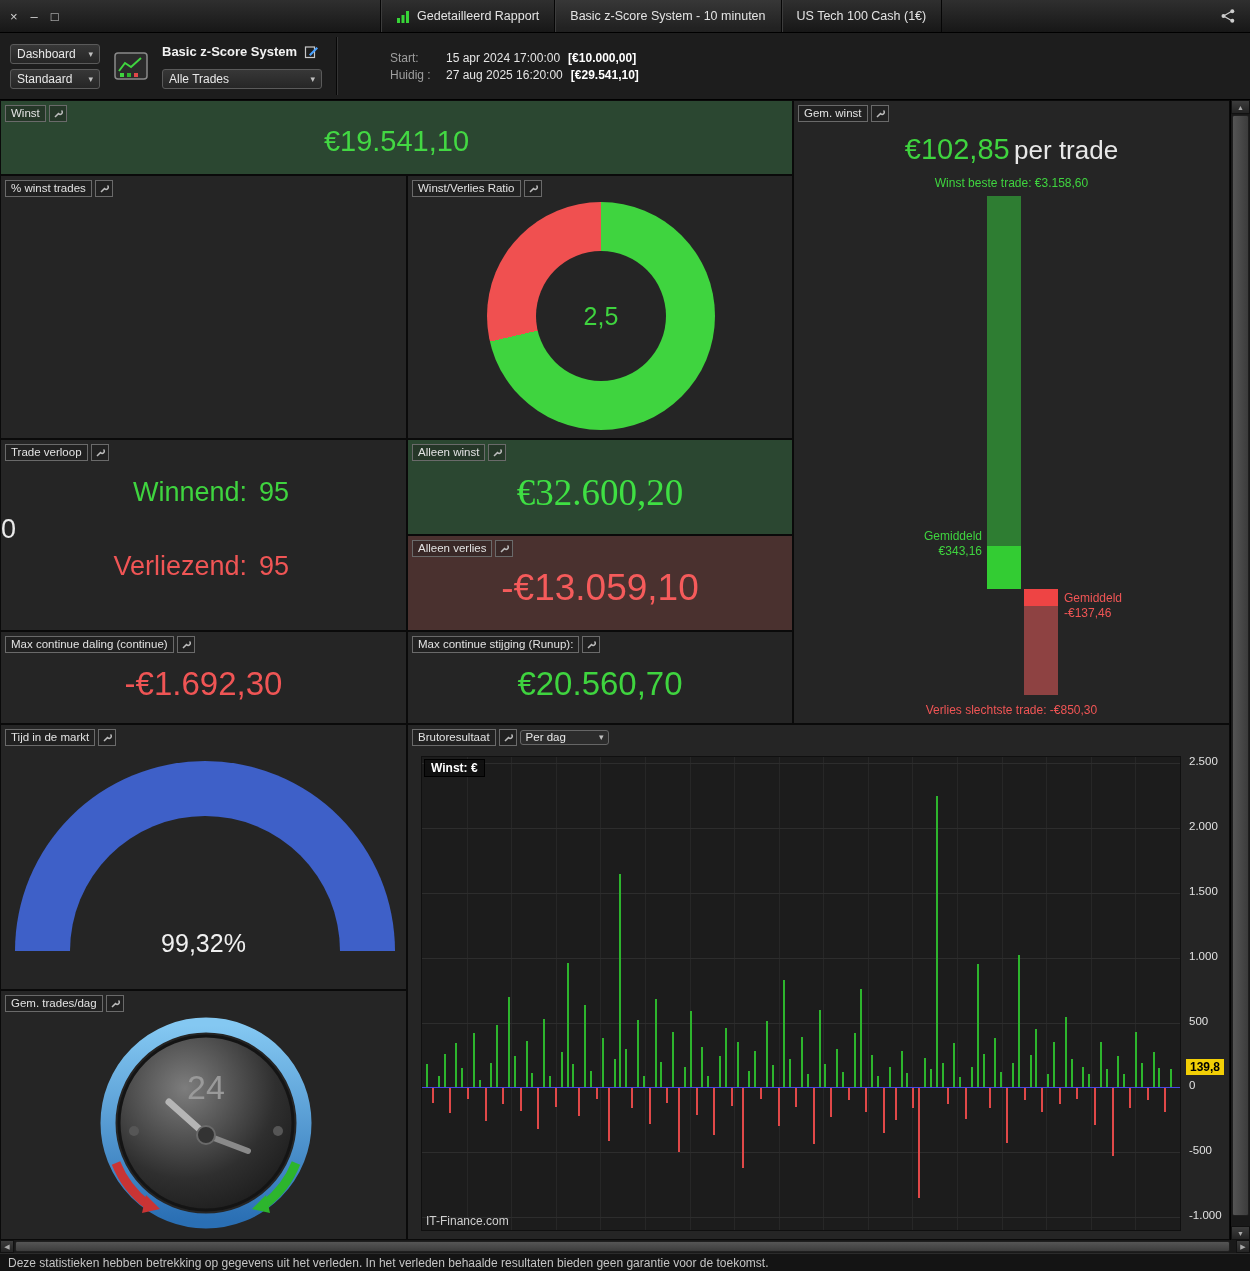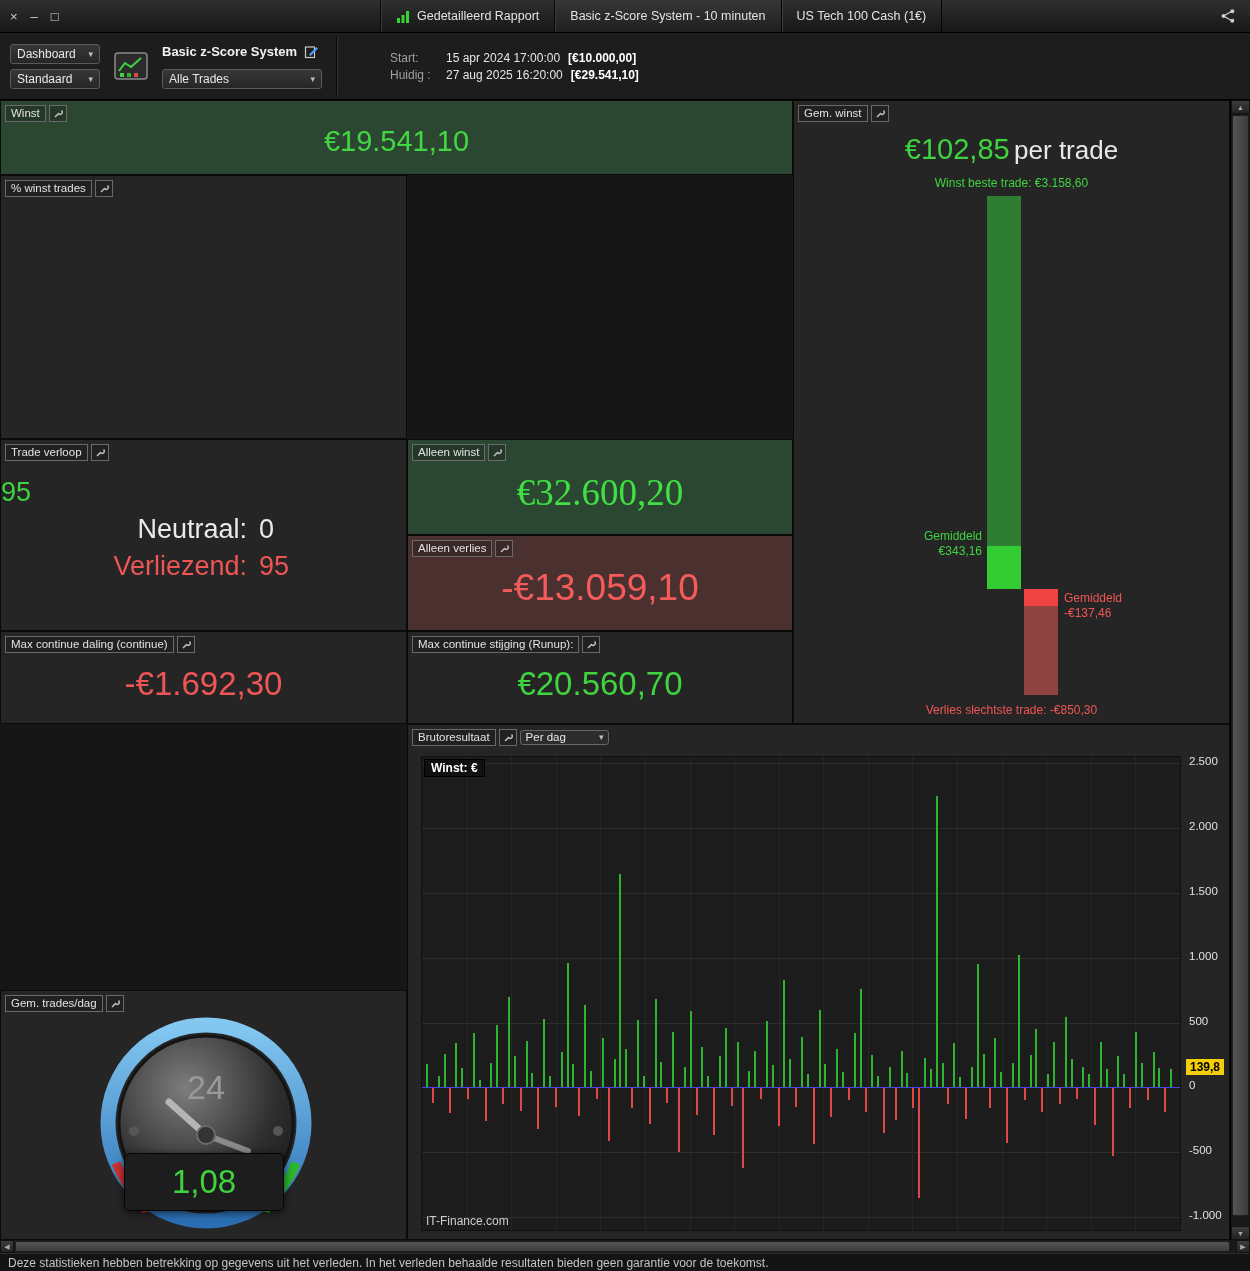--- a/index.html
+++ b/index.html
@@ -277,36 +277,51 @@
     <div class="tags">
       <span class="tag">% winst trades</span>
       <span class="tagicon">
           <svg width="10" height="10" viewBox="0 0 10 10">
             <path d="M8.5 1.5 a2.2 2.2 0 1 1 -3.1 3.1 L2 8" stroke="#bdbdbd" fill="none" stroke-width="1.5"></path>
           </svg>
         </span>
     </div>
   </div>
 
+  <div class="panel" id="p-ratio">
+    <div class="tags">
+      <span class="tag">Winst/Verlies Ratio</span>
+      <span class="tagicon">
+          <svg width="10" height="10" viewBox="0 0 10 10">
+            <path d="M8.5 1.5 a2.2 2.2 0 1 1 -3.1 3.1 L2 8" stroke="#bdbdbd" fill="none" stroke-width="1.5"></path>
+          </svg>
+        </span>
+    </div>
+    <div class="donut" style="background: conic-gradient(rgb(63, 212, 63) 0deg, rgb(63, 212, 63) 71.4%, rgb(240, 80, 80) 71.4%, rgb(240, 80, 80) 100%);">
+      <div class="donut-hole">
+          <span class="donut-label">2,5</span>
+        </div>
+    </div>
+  </div>
 
   <div class="panel" id="p-tv">
     <div class="tags">
       <span class="tag">Trade verloop</span>
       <span class="tagicon">
           <svg width="10" height="10" viewBox="0 0 10 10">
             <path d="M8.5 1.5 a2.2 2.2 0 1 1 -3.1 3.1 L2 8" stroke="#bdbdbd" fill="none" stroke-width="1.5"></path>
           </svg>
         </span>
     </div>
     <div class="tv-wrap">
       <div class="tv-row c-green">
+        <span class="lbl">Winnend:</span>
           <span class="val">95</span>
       </div>
       <div class="tv-row c-white">
-        <span class="lbl">Neutraal:</span>
           <span class="val">0</span>
       </div>
       <div class="tv-row c-red">
         <span class="lbl">Verliezend:</span>
           <span class="val">95</span>
       </div>
     </div>
   </div>
 
   <div class="panel" id="p-aw">
@@ -350,20 +365,34 @@
       <span class="tag">Max continue stijging (Runup):</span>
       <span class="tagicon">
           <svg width="10" height="10" viewBox="0 0 10 10">
             <path d="M8.5 1.5 a2.2 2.2 0 1 1 -3.1 3.1 L2 8" stroke="#bdbdbd" fill="none" stroke-width="1.5"></path>
           </svg>
         </span>
     </div>
     <div class="v-ru">€20.560,70</div>
   </div>
 
+  <div class="panel" id="p-tijd">
+    <div class="tags">
+      <span class="tag">Tijd in de markt</span>
+      <span class="tagicon">
+          <svg width="10" height="10" viewBox="0 0 10 10">
+            <path d="M8.5 1.5 a2.2 2.2 0 1 1 -3.1 3.1 L2 8" stroke="#bdbdbd" fill="none" stroke-width="1.5"></path>
+          </svg>
+        </span>
+    </div>
+    <div class="gauge">
+        <div class="gauge-hole"></div>
+      </div>
+    <div class="gauge-val">99,32%</div>
+  </div>
 
   <div class="panel" id="p-gtd">
     <div class="tags">
       <span class="tag">Gem. trades/dag</span>
       <span class="tagicon">
           <svg width="10" height="10" viewBox="0 0 10 10">
             <path d="M8.5 1.5 a2.2 2.2 0 1 1 -3.1 3.1 L2 8" stroke="#bdbdbd" fill="none" stroke-width="1.5"></path>
           </svg>
         </span>
     </div>
@@ -385,23 +414,20 @@
       <circle cx="38" cy="116" r="5" fill="#565656"></circle>
       <circle cx="182" cy="116" r="5" fill="#565656"></circle>
       <line x1="110" y1="120" x2="73" y2="87" stroke="#b5b5b5" stroke-width="7" stroke-linecap="round"></line>
       <line x1="110" y1="120" x2="152" y2="136" stroke="#8a8a8a" stroke-width="6" stroke-linecap="round"></line>
       <circle cx="110" cy="120" r="9" fill="#333" stroke="#6a6a6a" stroke-width="2"></circle>
       <path d="M20 148 A 97 97 0 0 0 52 190" fill="none" stroke="#c93434" stroke-width="9"></path>
       <polygon points="46,198 64,194 50,180" fill="#c93434"></polygon>
       <path d="M200 148 A 97 97 0 0 1 168 190" fill="none" stroke="#2db52d" stroke-width="9"></path>
       <polygon points="174,198 156,194 170,180" fill="#2db52d"></polygon>
     </svg>
-    <div class="gtd-box">
-      <span class="gtd-val">1,08</span>
-    </div>
   </div>
 
   <div class="panel" id="p-bruto">
     <div class="tags">
       <span class="tag">Brutoresultaat</span>
       <span class="tagicon">
           <svg width="10" height="10" viewBox="0 0 10 10">
             <path d="M8.5 1.5 a2.2 2.2 0 1 1 -3.1 3.1 L2 8" stroke="#bdbdbd" fill="none" stroke-width="1.5"></path>
           </svg>
         </span>

